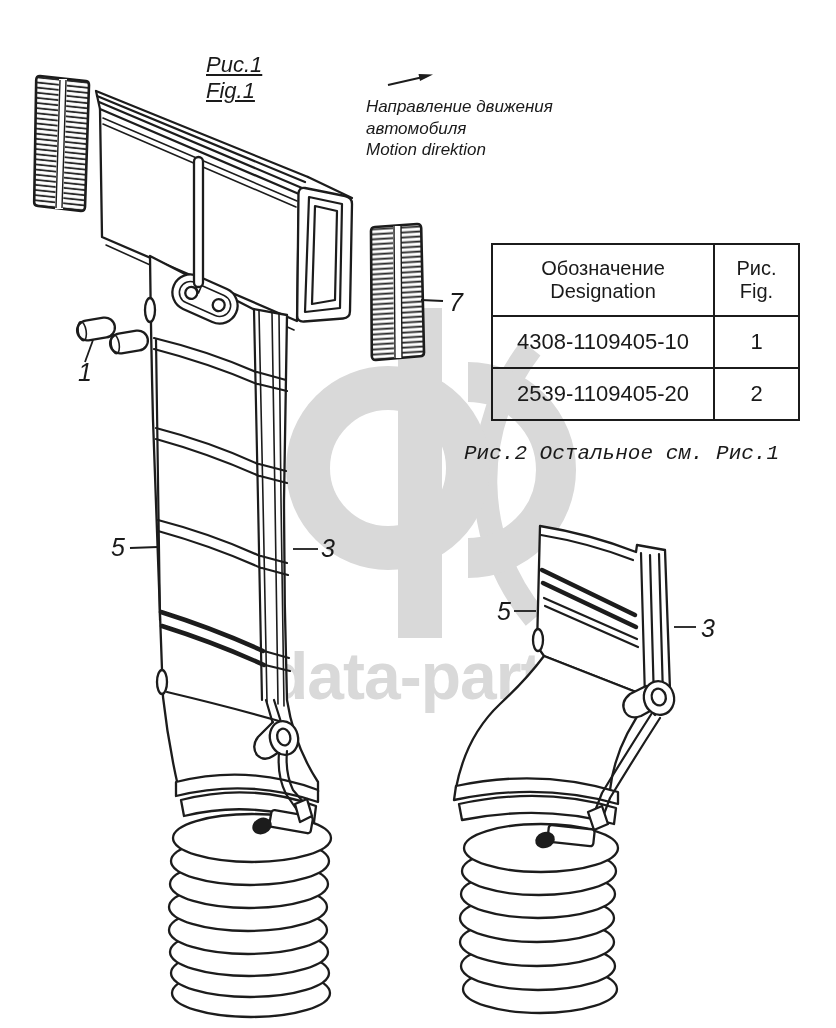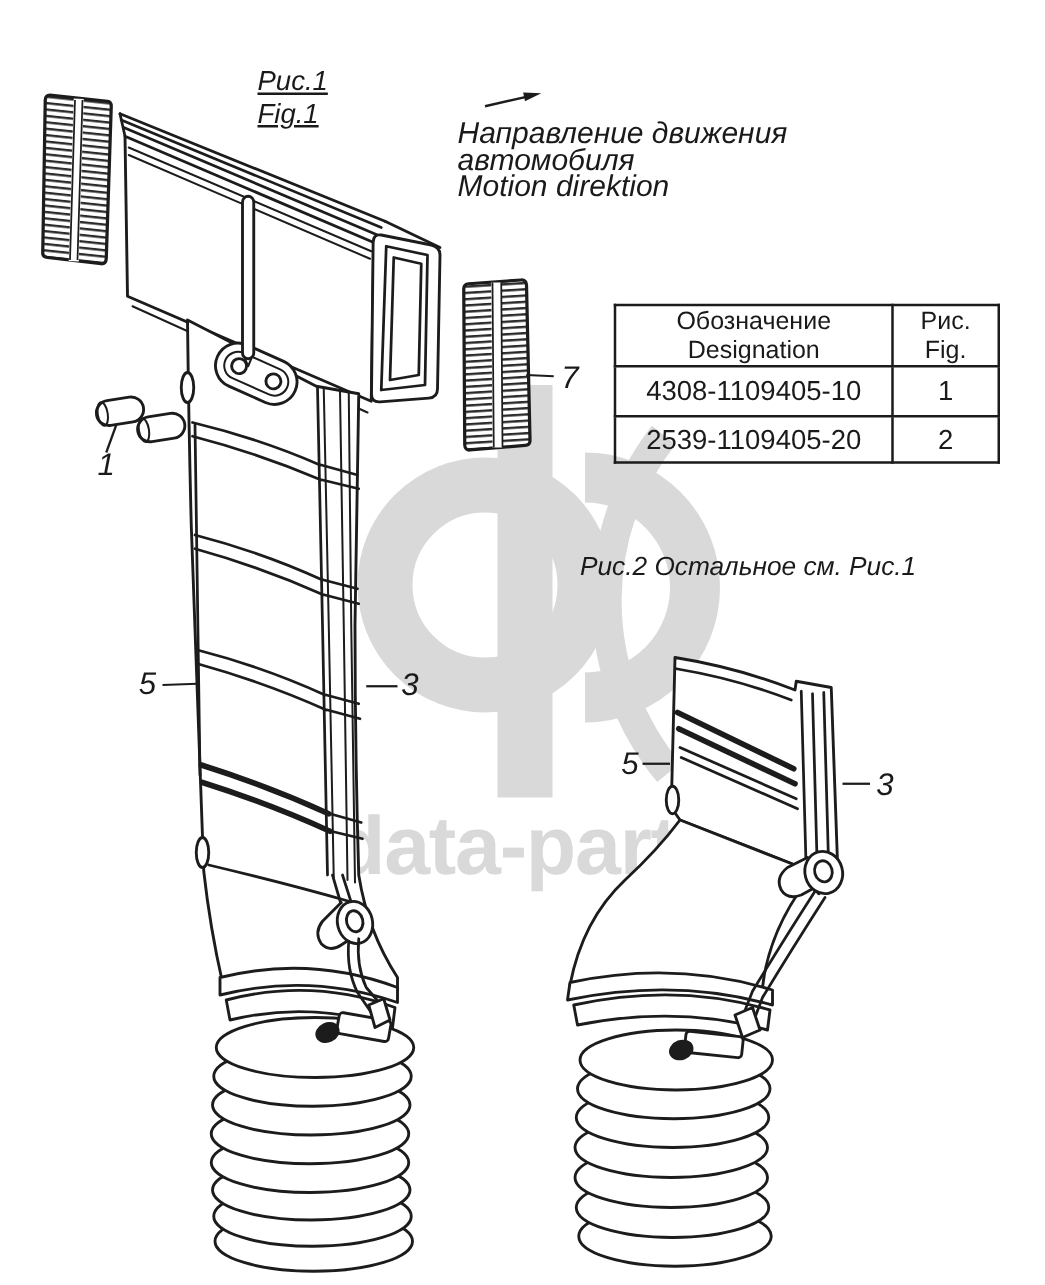--- a/index.html
+++ b/index.html
@@ -12,30 +12,30 @@
   .thin{stroke-width:1.6;}
   .thick{stroke-width:4.5;}
   .dk{fill:#1c1c1c;stroke:none;}
   .wm{fill:none;stroke:#d9d9d9;}
   .wmf{fill:#d9d9d9;}
   .wmtext{font-family:"Liberation Sans",sans-serif;font-weight:bold;font-size:66px;
           letter-spacing:-1px;fill:#d9d9d9;}
   
   .fig1-title{position:absolute;left:206px;top:52px;font-size:22px;font-style:italic;
               line-height:26px;white-space:nowrap;text-decoration:underline;}
-  .motion-note{position:absolute;left:366px;top:96px;font-size:24px;font-style:italic;
+  .motion-note{position:absolute;left:366px;top:96px;font-size:17px;font-style:italic;
                line-height:21.5px;white-space:nowrap;}
   .fig2-caption{position:absolute;left:464px;top:442px;font-size:21px;font-style:italic;
-                line-height:23.5px;white-space:nowrap;}
+                line-height:23.5px;white-space:nowrap;font-family:Liberation Mono, monospace;}
   .callout{position:absolute;width:26px;text-align:center;font-size:25px;font-style:italic;
            line-height:25px;}
   table.parts{position:absolute;left:491px;top:243px;border-collapse:collapse;
               table-layout:fixed;background:transparent;}
   table.parts th,table.parts td{border:2px solid #1b1b1b;text-align:center;
-              vertical-align:middle;font-weight:normal;padding:0;}
+              vertical-align:middle;font-weight:normal;padding:12px;}
   .hdr{font-size:20px;line-height:23px;}
   .cell{font-size:22px;}
 </style>
 </head>
 <body>
 
 <div class="page">
 
   <svg class="art" width="836" height="1028" viewBox="0 0 836 1028">
     <defs>

